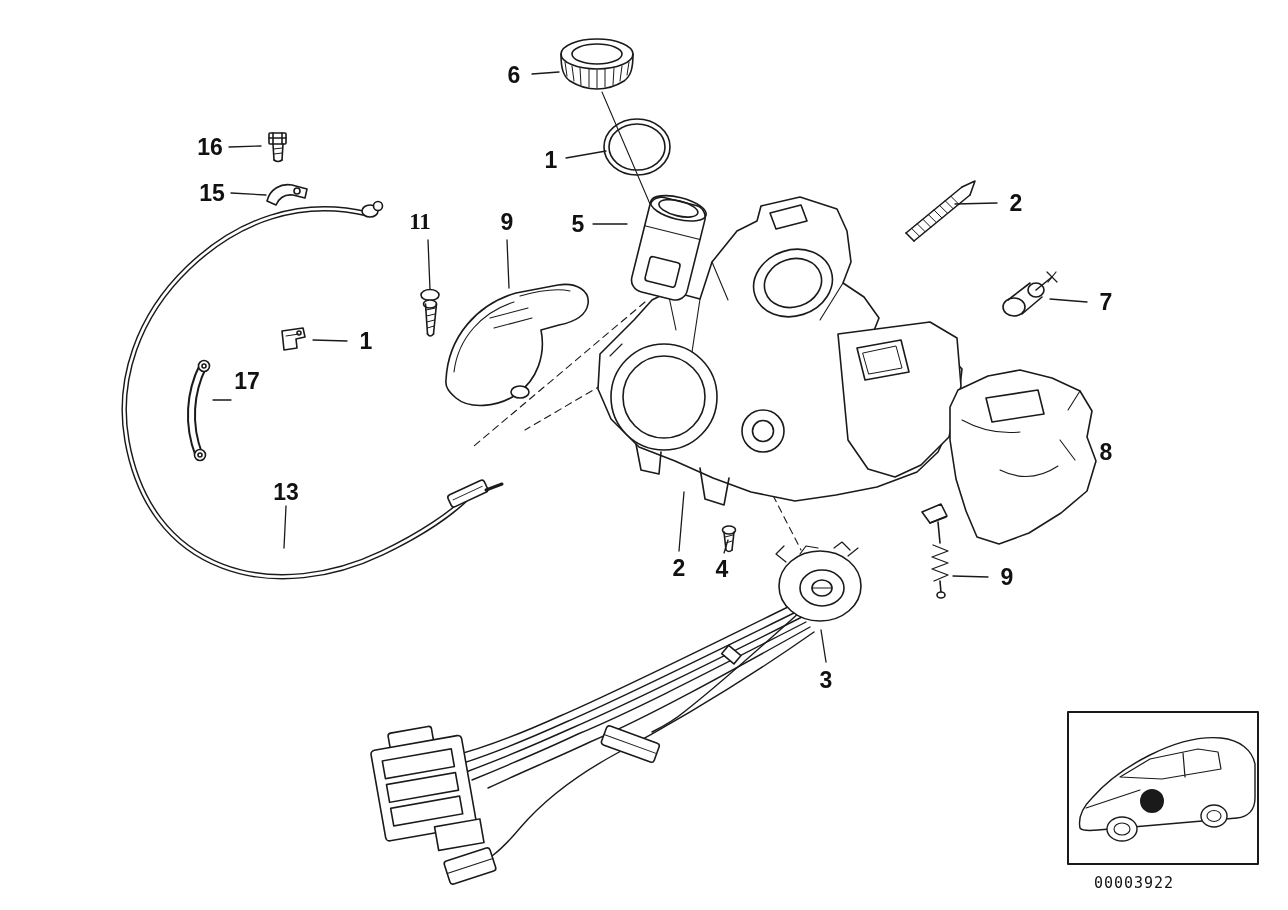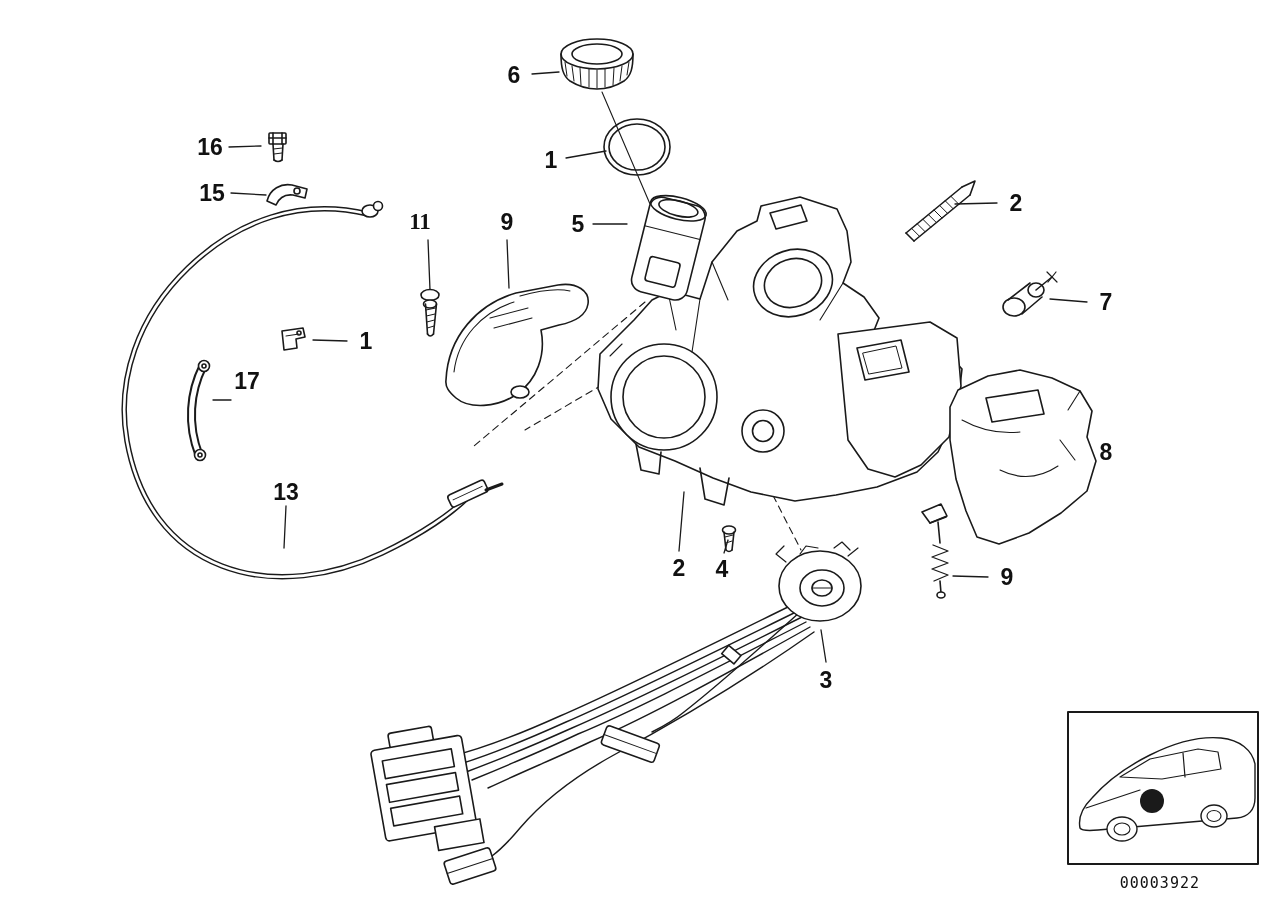--- a/index.html
+++ b/index.html
@@ -16,21 +16,21 @@
     transform:translate(-50%,-50%);
     font-weight:bold;
     font-size:23px;
     color:#111;
     user-select:none;
     white-space:nowrap;
   }
   .diagram-code{
     position:absolute;
     left:1068px;top:874px;width:132px;
-    text-align:right;
+    text-align:center;
     font-family:"DejaVu Sans Mono", monospace;
     font-size:15px;
     letter-spacing:1px;
     color:#111;
   }
 </style>
 </head>
 <body>
 
 <div class="canvas">

